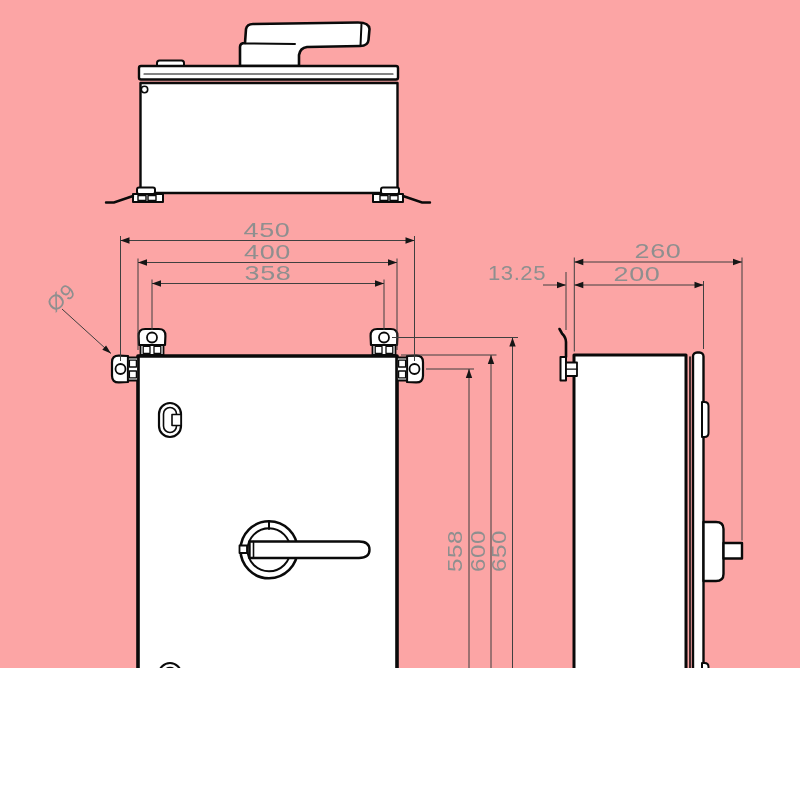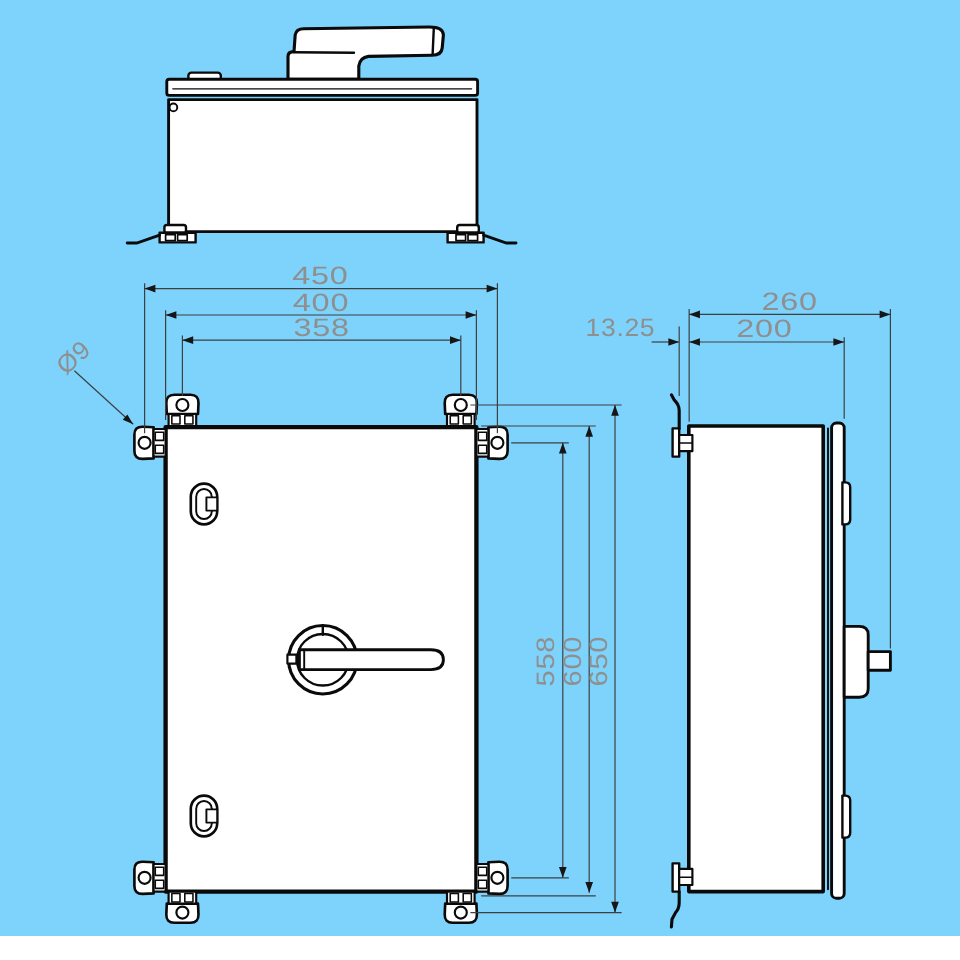--- a/index.html
+++ b/index.html
@@ -1,16 +1,16 @@
 <!DOCTYPE html>
 <html><head>
 <meta charset="utf-8">
 <style>
   html,body{margin:0;padding:0;background:#ffffff;}
-  .canvas{width:800px;height:780px;background:#7dd3fc;position:relative;overflow:hidden;}
+  .canvas{width:800px;height:668px;background:#fca5a5;position:relative;overflow:hidden;}
   svg{display:block;}
   .outline{fill:#ffffff;stroke:#0a0a0a;stroke-linejoin:round;stroke-linecap:round;}
   .thin{fill:none;stroke:#0a0a0a;stroke-linecap:round;}
   .dim{stroke:#3f3f3f;stroke-width:1;fill:none;}
   .dim-arrow{fill:#161616;stroke:none;}
   .dim-text{font-family:"Liberation Sans",sans-serif;font-size:21px;fill:#8f8f8f;letter-spacing:.5px;}
 </style>
 </head>
 <body>
 

